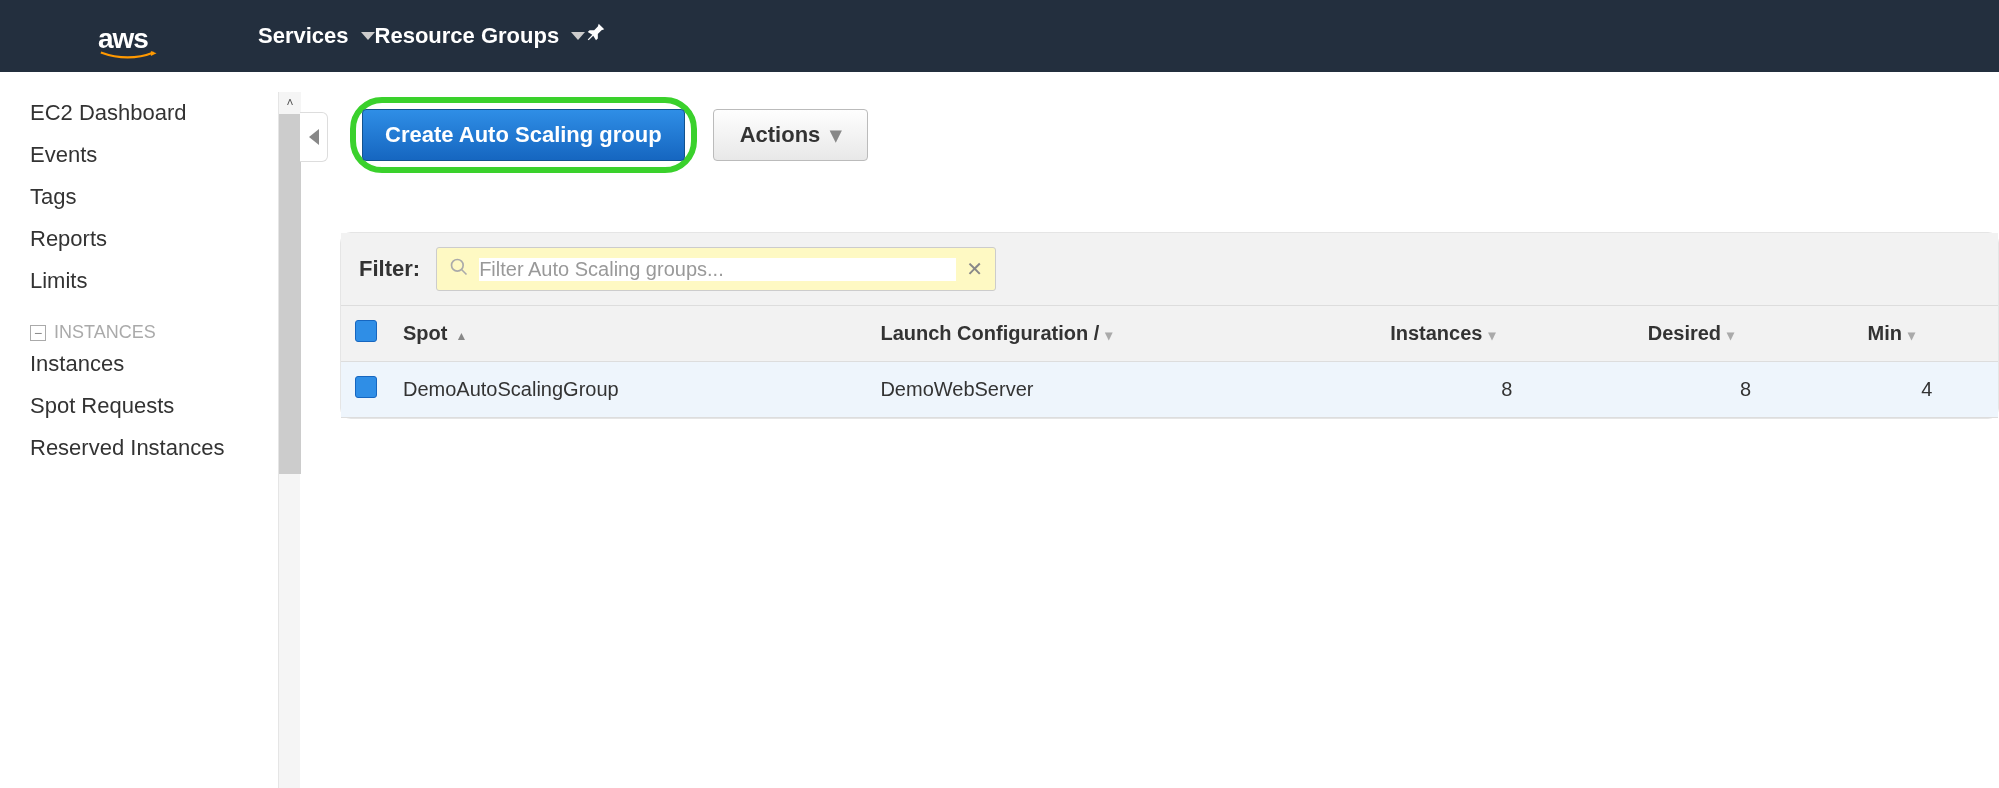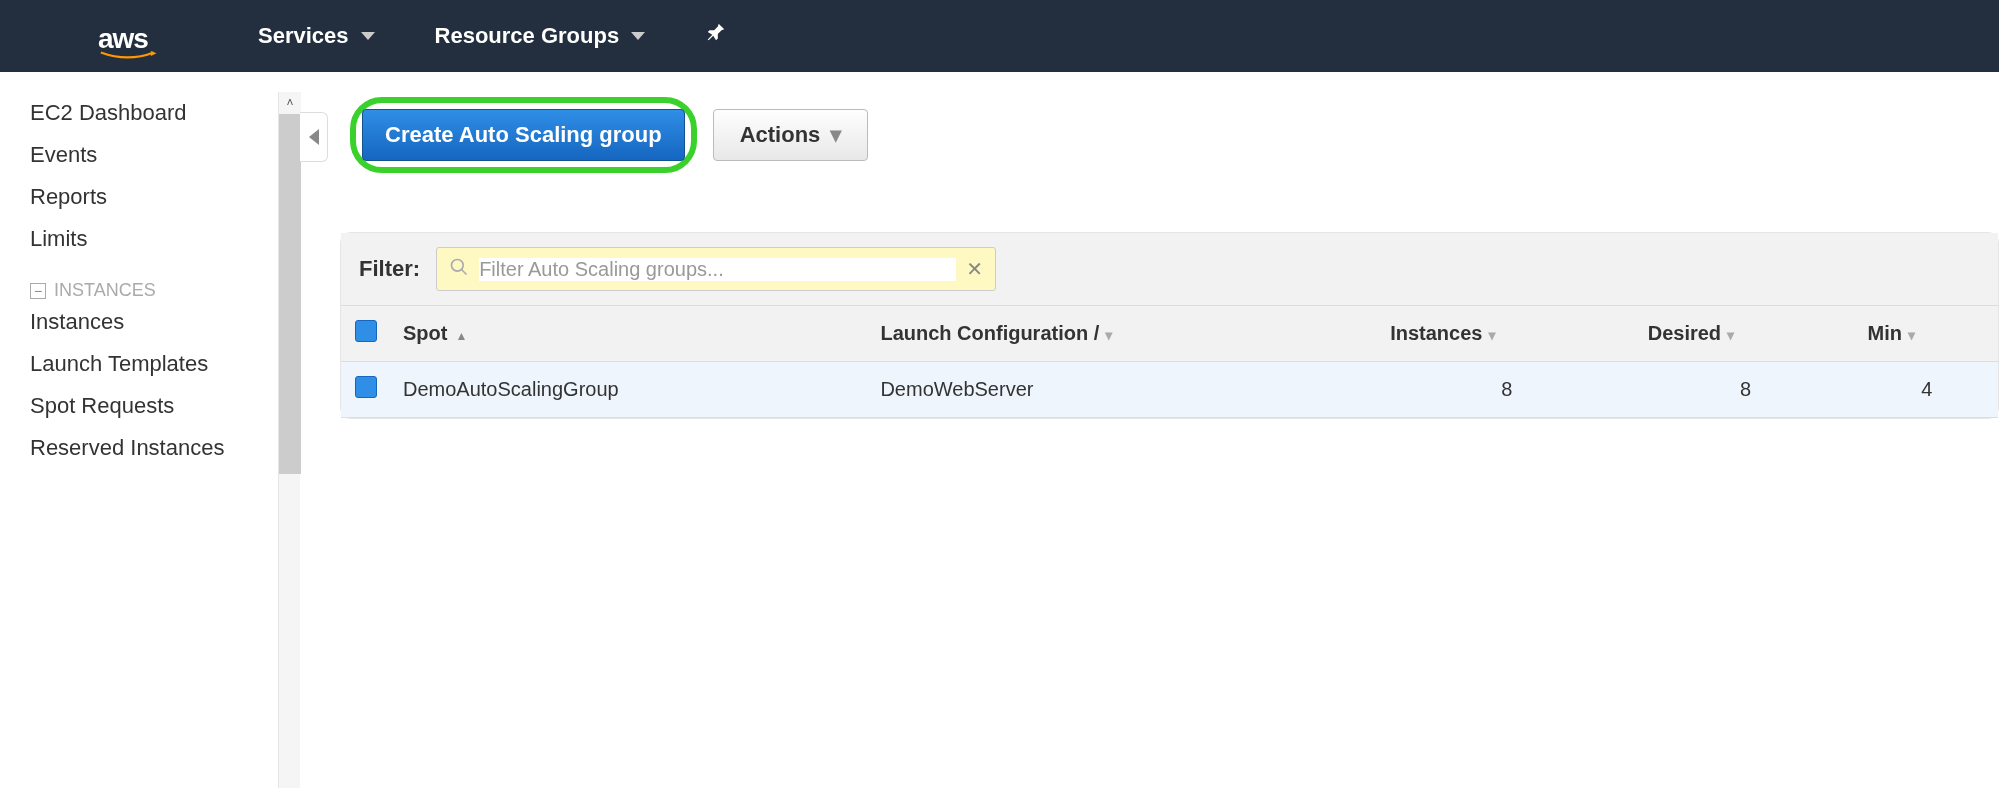--- a/index.html
+++ b/index.html
@@ -3,21 +3,21 @@
 <meta charset="utf-8">
 <style>
 * { margin: 0; padding: 0; box-sizing: border-box; }
 body { font-family: "Amazon Ember", "Helvetica Neue", Arial, sans-serif; font-size: 18px; color: #333; background: #fff; }
 
 
 .topbar { background: #232f3e; height: 72px; display: flex; align-items: center; padding: 0 20px; }
 .logo { color: #fff; font-size: 28px; font-weight: bold; margin-left: 78px; display: flex; flex-direction: column; line-height: 1; }
 .logo-text { letter-spacing: -1px; margin-top: 13px; }
 .logo-smile { height: 10px; width: 60px; margin-top: -2px; }
-.nav-items { display: flex; align-items: center; margin-left: 100px; gap: 60px; }
+.nav-items { display: flex; align-items: center; margin-left: 100px; }
 .nav-item { color: #fff; font-size: 22px; font-weight: bold; cursor: pointer; display: flex; align-items: center; gap: 12px; }
 .nav-caret { display: inline-block; width: 0; height: 0; border-left: 7px solid transparent; border-right: 7px solid transparent; border-top: 8px solid #ccc; }
 .pin-icon { color: #fff; font-size: 24px; cursor: pointer; }
 
 
 .main { display: flex; height: calc(100vh - 72px); }
 .sidebar { width: 300px; padding: 20px 0 0 30px; background: #fff; position: relative; }
 .sidebar-scroll { position: absolute; right: 0; top: 20px; bottom: 0; width: 22px; background: #f5f5f5; border-left: 1px solid #e5e5e5; }
 .sidebar-scroll-up { width: 22px; height: 22px; background: #f5f5f5; display: flex; align-items: center; justify-content: center; cursor: pointer; font-size: 12px; color: #555; }
 .sidebar-scroll-track { width: 22px; background: #ccc; position: absolute; top: 22px; height: 360px; }
@@ -81,29 +81,29 @@
           <path d="M16 3l5 5-3 1-4 4v5l-2 2-3-5-5 5-1-1 5-5-5-3 2-2h5l4-4 1-3z"></path>
         </svg>
     </div>
   </div>
 </div>
 
 <div class="main">
   <div class="sidebar">
     <a class="side-link black">EC2 Dashboard</a>
     <a class="side-link black">Events</a>
+    <a class="side-link black">Tags</a>
     <a class="side-link black">Reports</a>
     <a class="side-link black">Limits</a>
 
     <div class="side-section">
       <span class="section-toggle">−</span>
       <span>INSTANCES</span>
     </div>
     <a class="side-link black">Instances</a>
-    <a class="side-link black">Launch Templates</a>
     <a class="side-link black">Spot Requests</a>
     <a class="side-link black">Reserved Instances</a>
 
     <div class="sidebar-scroll">
       <div class="sidebar-scroll-up">˄</div>
       <div class="sidebar-scroll-track"></div>
     </div>
   </div>
 
   <div class="content">

